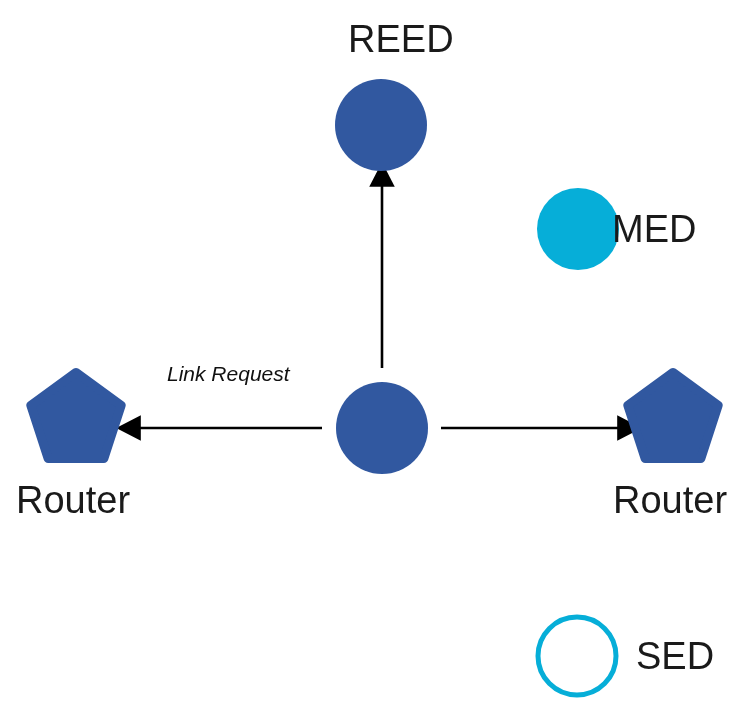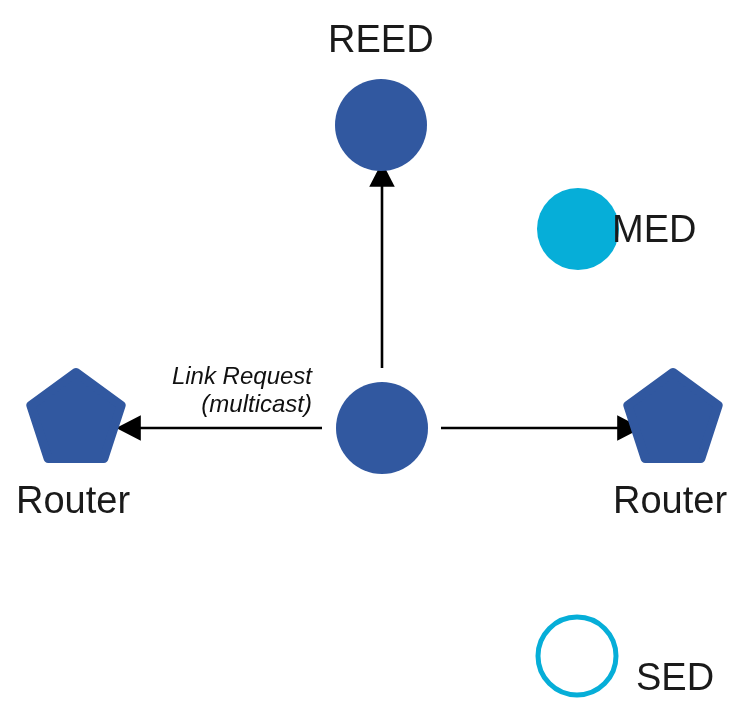--- a/index.html
+++ b/index.html
@@ -32,26 +32,26 @@
     font-size: 38px;
     font-weight: 400;
     color: #1a1a1a;
     line-height: 1;
     white-space: nowrap;
     letter-spacing: 0px;
   }
   .edge-label {
     position: absolute;
     font-family: "Liberation Sans", sans-serif;
-    font-size: 24px;
+    font-size: 21px;
     font-style: italic;
     font-weight: 400;
     color: #111111;
     line-height: 1.18;
-    text-align: right;
+    text-align: left;
     white-space: nowrap;
   }
   .edge-label .line {
     display: block;
   }
 </style>
 </head>
 <body>
 
 <div id="canvas" style="background: rgb(255, 255, 255);">
@@ -79,28 +79,27 @@
     <g>
       <circle id="shape-reed" cx="381" cy="125" r="46" fill="#3158a0"></circle>
       <circle id="shape-med" cx="578" cy="229" r="41" fill="#06aed8"></circle>
       <circle id="shape-sed" fill="none" cx="577" cy="656" r="39" stroke="#06aed8" stroke-width="5"></circle>
       <circle id="shape-center" cx="382" cy="428" r="46" fill="#3158a0"></circle>
       <path id="shape-router-left" stroke-linejoin="round" stroke-width="9" d="M 76.00 372.50 L 121.18 405.32 L 103.92 458.43 L 48.08 458.43 L 30.82 405.32 Z" fill="#3158a0" stroke="#3158a0"></path>
       <path id="shape-router-right" stroke-linejoin="round" stroke-width="9" d="M 673.00 372.50 L 718.18 405.32 L 700.92 458.43 L 645.08 458.43 L 627.82 405.32 Z" fill="#3158a0" stroke="#3158a0"></path>
     </g>
   </svg>
 
-  <div class="node-label" id="label-reed" style="left: 328px; top: 20px;">REED</div>
+  <div class="node-label" id="label-reed" style="left: 348px; top: 20px;">REED</div>
 
   <div class="node-label" id="label-med" style="left: 612px; top: 210px;">MED</div>
 
-  <div class="node-label" id="label-sed" style="left: 636px; top: 658px;">SED</div>
+  <div class="node-label" id="label-sed" style="left: 636px; top: 637px;">SED</div>
 
   <div class="node-label" id="label-router-left" style="left: 16px; top: 481px;">Router</div>
 
   <div class="node-label" id="label-router-right" style="left: 613px; top: 481px;">Router</div>
 
   <div class="edge-label" id="label-link-request" style="left: 167px; top: 362px; width: 145px;">
     <span class="line">Link Request</span>
-    <span class="line">(multicast)</span>
   </div>
 
 </div>
 
 </body></html>

